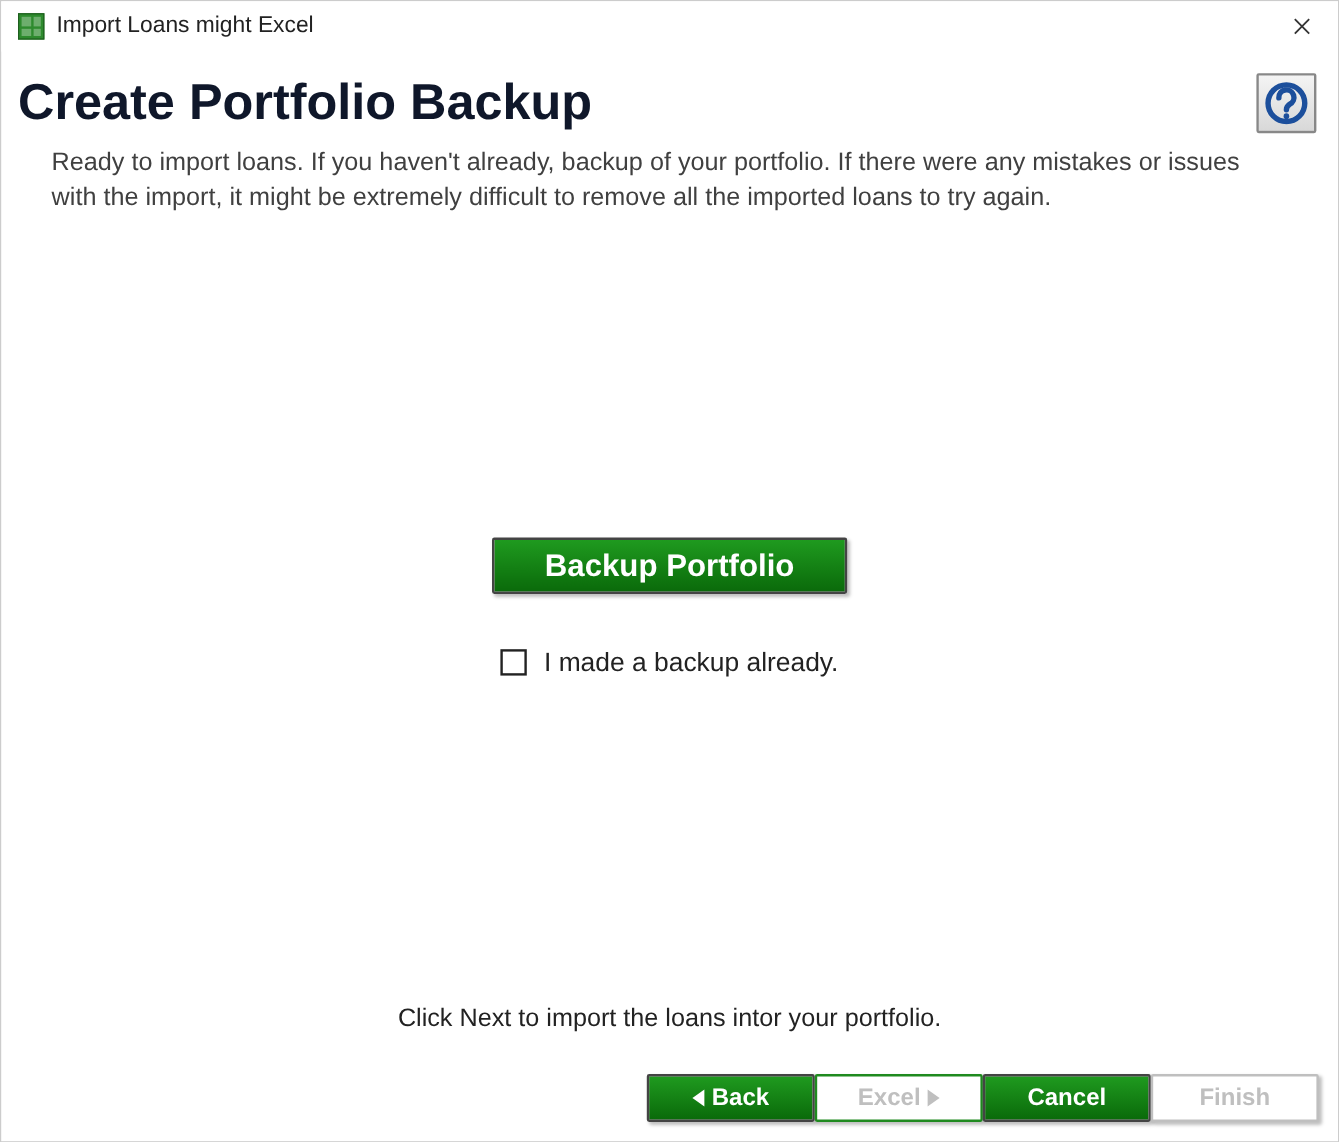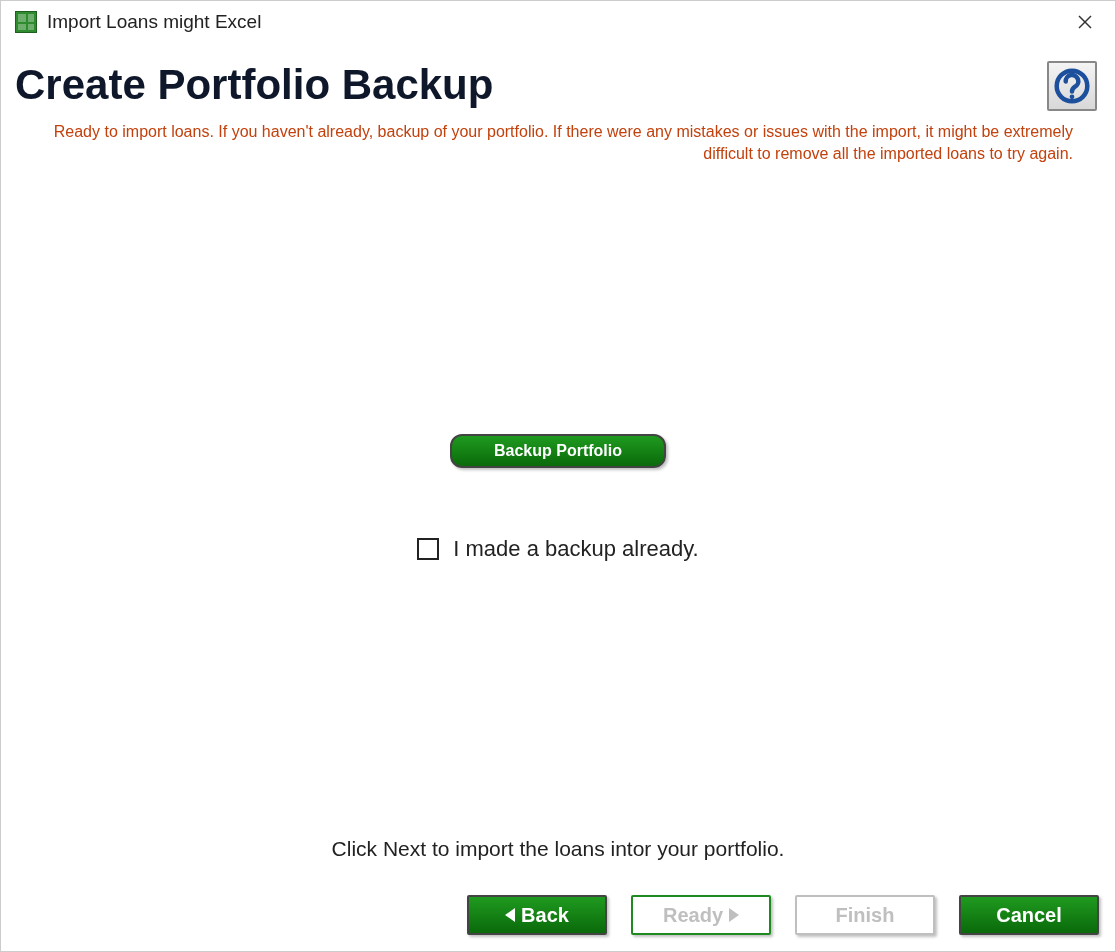--- a/index.html
+++ b/index.html
@@ -74,44 +74,44 @@
     border: 2px solid #888;
     background: linear-gradient(#f4f4f4,#d8d8d8);
     display: flex;
     align-items: center;
     justify-content: center;
     border-radius: 2px;
     cursor: pointer;
   }
   .help-btn svg { width: 36px; height: 36px; }
   .description {
-    font-size: 16px;
-    color: #c2410c;
-    text-align: right;
+    font-size: 21px;
+    color: #404040;
+    text-align: left;
     line-height: 1.4;
     margin: 0 28px;
   }
   .center-area {
     text-align: center;
   }
   .backup-btn {
     display: inline-block;
     margin-top: 268px;
     padding: 6px 42px;
-    font-size: 16px;
+    font-size: 26px;
     font-weight: 700;
     color: #fff;
     background: linear-gradient(#1f9a1f,#0a6a0a);
     border: 2px solid #444;
-    border-radius: 12px;
+    border-radius: 2px;
     cursor: pointer;
     box-shadow: 2px 2px 3px rgba(0,0,0,0.25);
   }
   .checkbox-row {
-    margin-top: 68px;
+    margin-top: 44px;
     display: inline-flex;
     align-items: center;
     gap: 14px;
     font-size: 22px;
     color: #222;
     cursor: pointer;
   }
   .checkbox-box {
     width: 22px;
     height: 22px;
@@ -125,21 +125,20 @@
     right: 0;
     text-align: center;
     font-size: 21px;
     color: #222;
   }
   .button-row {
     position: absolute;
     bottom: 18px;
     right: 16px;
     display: flex;
-    gap: 24px;
   }
   .wiz-btn {
     width: 140px;
     height: 40px;
     font-size: 20px;
     font-weight: 700;
     border-radius: 2px;
     display: inline-flex;
     align-items: center;
     justify-content: center;
@@ -210,24 +209,24 @@
   </div>
 
   <div class="hint-text">Click Next to import the loans intor your portfolio.</div>
 
   <div class="button-row">
     <button class="wiz-btn enabled-green">
       <span class="tri left"></span>
       <span>Back</span>
     </button>
     <button class="wiz-btn disabled-outline">
-      <span>Ready</span>
+      <span>Excel</span>
       <span class="tri right-dis"></span>
+    </button>
+    <button class="wiz-btn enabled-green">
+      <span>Cancel</span>
     </button>
     <button class="wiz-btn disabled-gray">
       <span>Finish</span>
     </button>
-    <button class="wiz-btn enabled-green">
-      <span>Cancel</span>
-    </button>
   </div>
 
 </div>
 
 </body></html>

